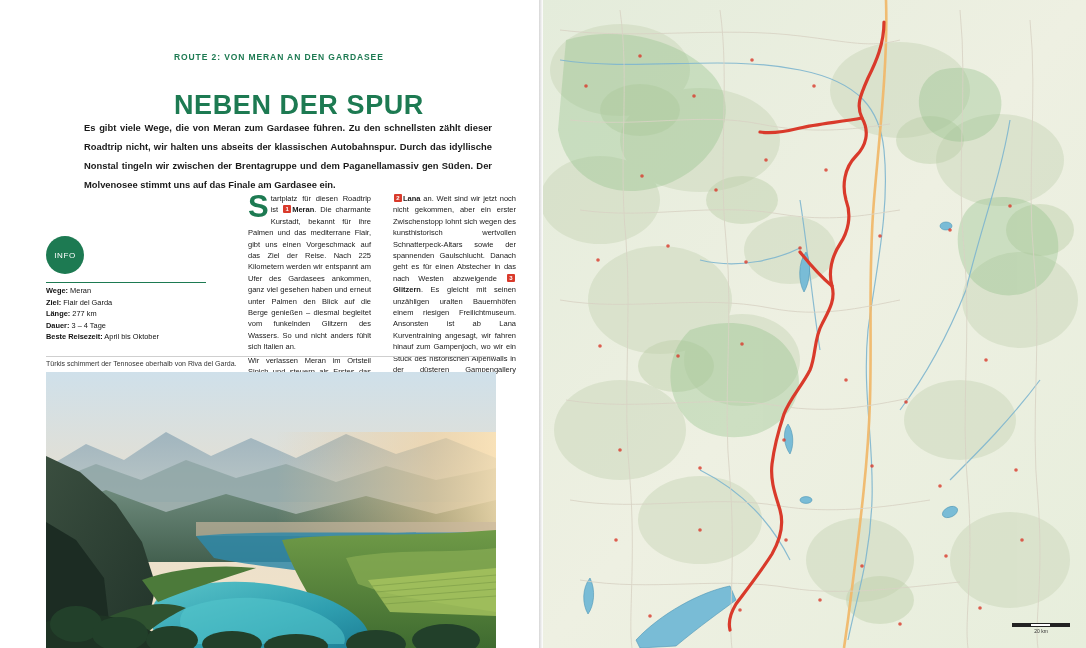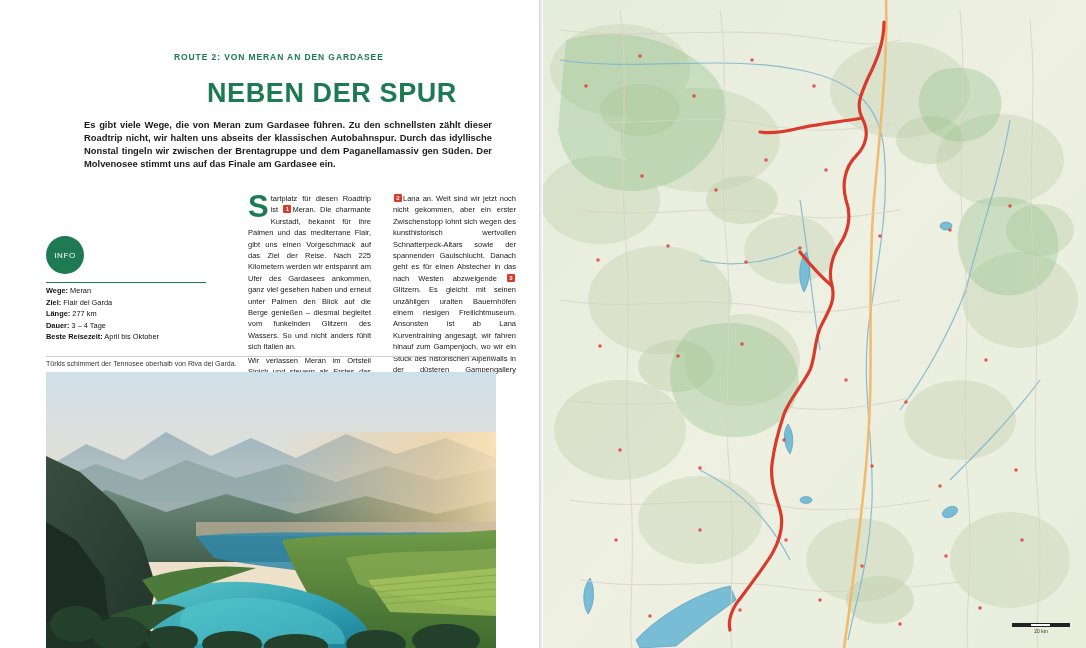--- a/index.html
+++ b/index.html
@@ -29,34 +29,33 @@
     position: absolute;
     left: 174px; top: 52px;
     font-size: 8.5px;
     font-weight: bold;
     letter-spacing: 0.9px;
     color: #1d7a52;
   }
 
   .headline {
     position: absolute;
-    left: 174px; top: 78px;
+    left: 174px; top: 90px;
     font-size: 27px;
     font-weight: bold;
     letter-spacing: 0.6px;
     color: #1d7a52;
-    margin-left: 33px;
   }
 
   .lead {
     position: absolute;
     left: 84px; top: 118px;
     width: 408px;
     font-size: 9.4px;
-    line-height: 13px;
+    line-height: 19px;
     font-weight: bold;
     color: #1a1a1a;
     text-align: justify;
   }
 
   .columns {
     position: absolute;
     left: 46px; top: 193px;
     width: 470px;
     height: 160px;
@@ -89,21 +88,21 @@
     color: #fff;
     font-size: 6px;
     font-weight: bold;
     width: 8px; height: 8px;
     line-height: 8px;
     text-align: center;
     border-radius: 1px;
     vertical-align: 1px;
     margin: 0 1px;
   }
-  .bold { font-weight: normal; }
+  .bold { font-weight: bold; }
 
   
   .info-badge {
     position: absolute;
     left: 46px; top: 236px;
     width: 38px; height: 38px;
     border-radius: 50%;
     background: #1d7a52;
     color: #ffffff;
     font-size: 8px;

